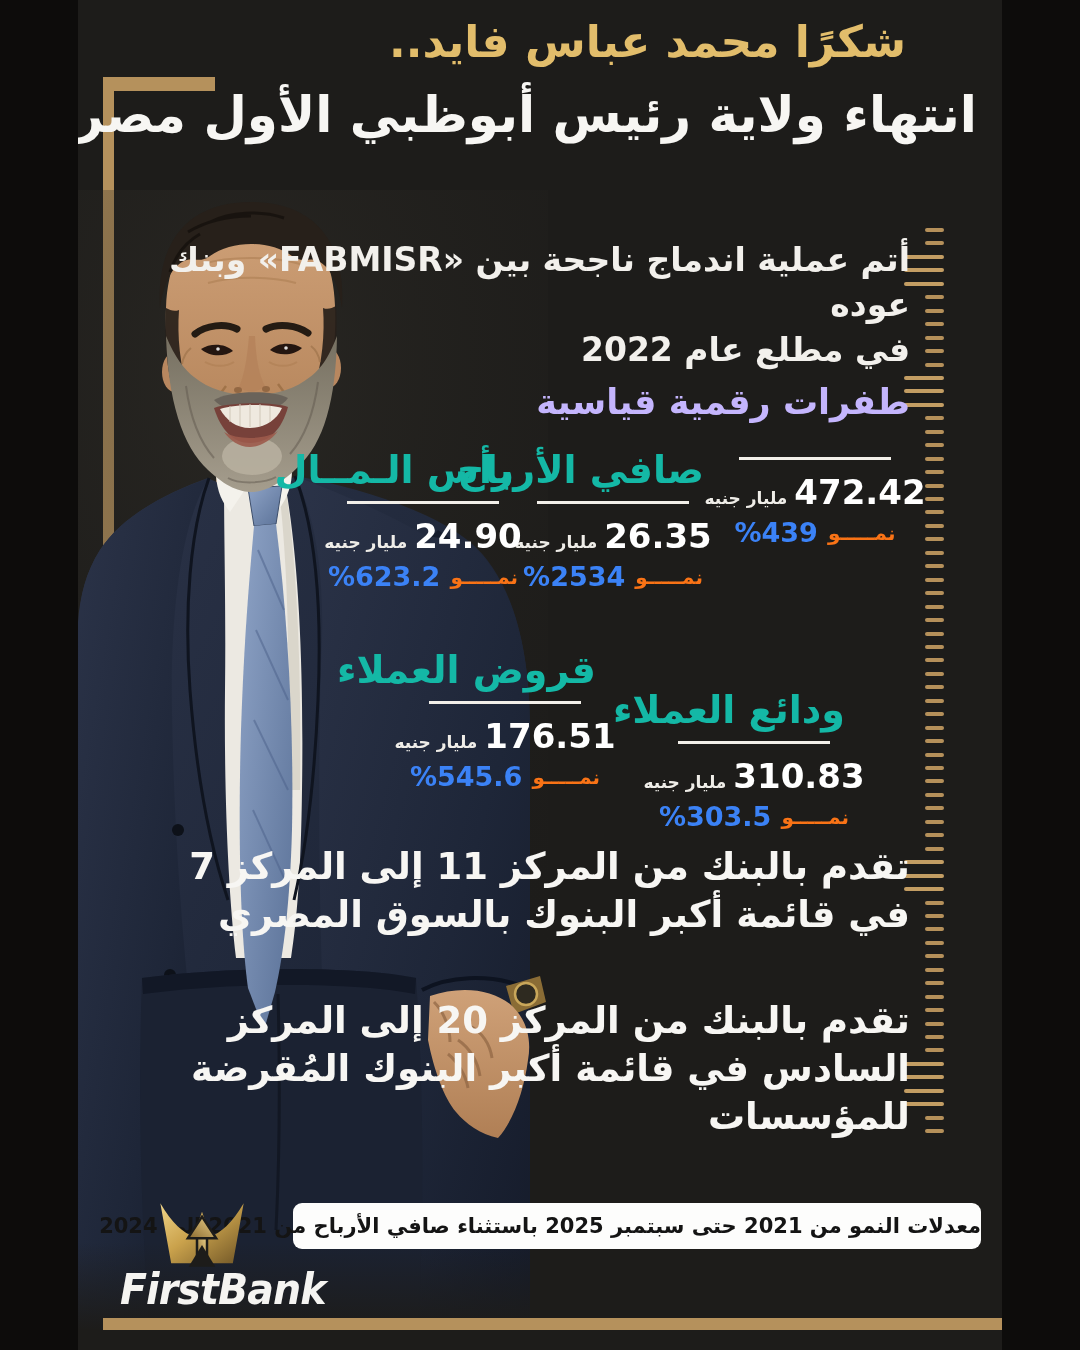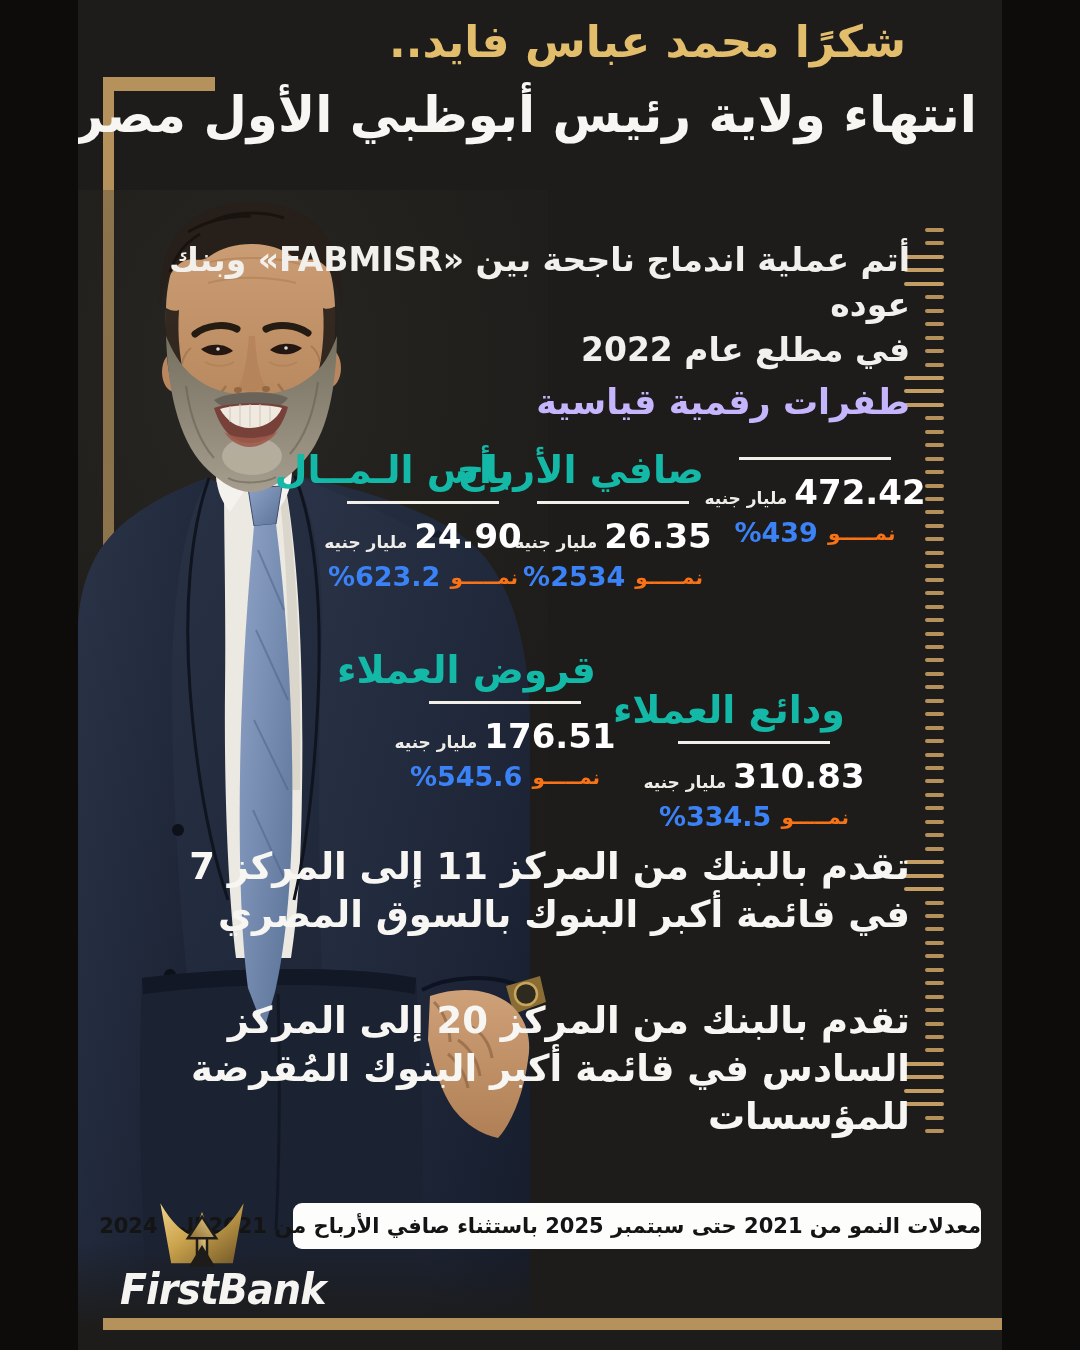--- a/index.html
+++ b/index.html
@@ -309,21 +309,21 @@
 
   <div class="stat-col" style="top:648px;right:157px;margin-top:40px;">
     <div class="stat-label" dir="rtl">ودائع العملاء</div>
     <div class="stat-underline"></div>
     <div class="stat-value">
       <span class="stat-num">310.83</span>
       <span class="stat-unit">مليار جنيه</span>
     </div>
     <div class="stat-growth">
       <span class="growth-word">نمـــــو</span>
-      <span class="growth-num">%334.5</span>
+      <span class="growth-num">%303.5</span>
     </div>
   </div>
 
   <div class="stat-col" style="top:648px;right:406px;text-align:center;">
     <div class="stat-label" dir="rtl">قروض العملاء</div>
     <div class="stat-underline"></div>
     <div class="stat-value">
       <span class="stat-num">176.51</span>
       <span class="stat-unit">مليار جنيه</span>
     </div>

